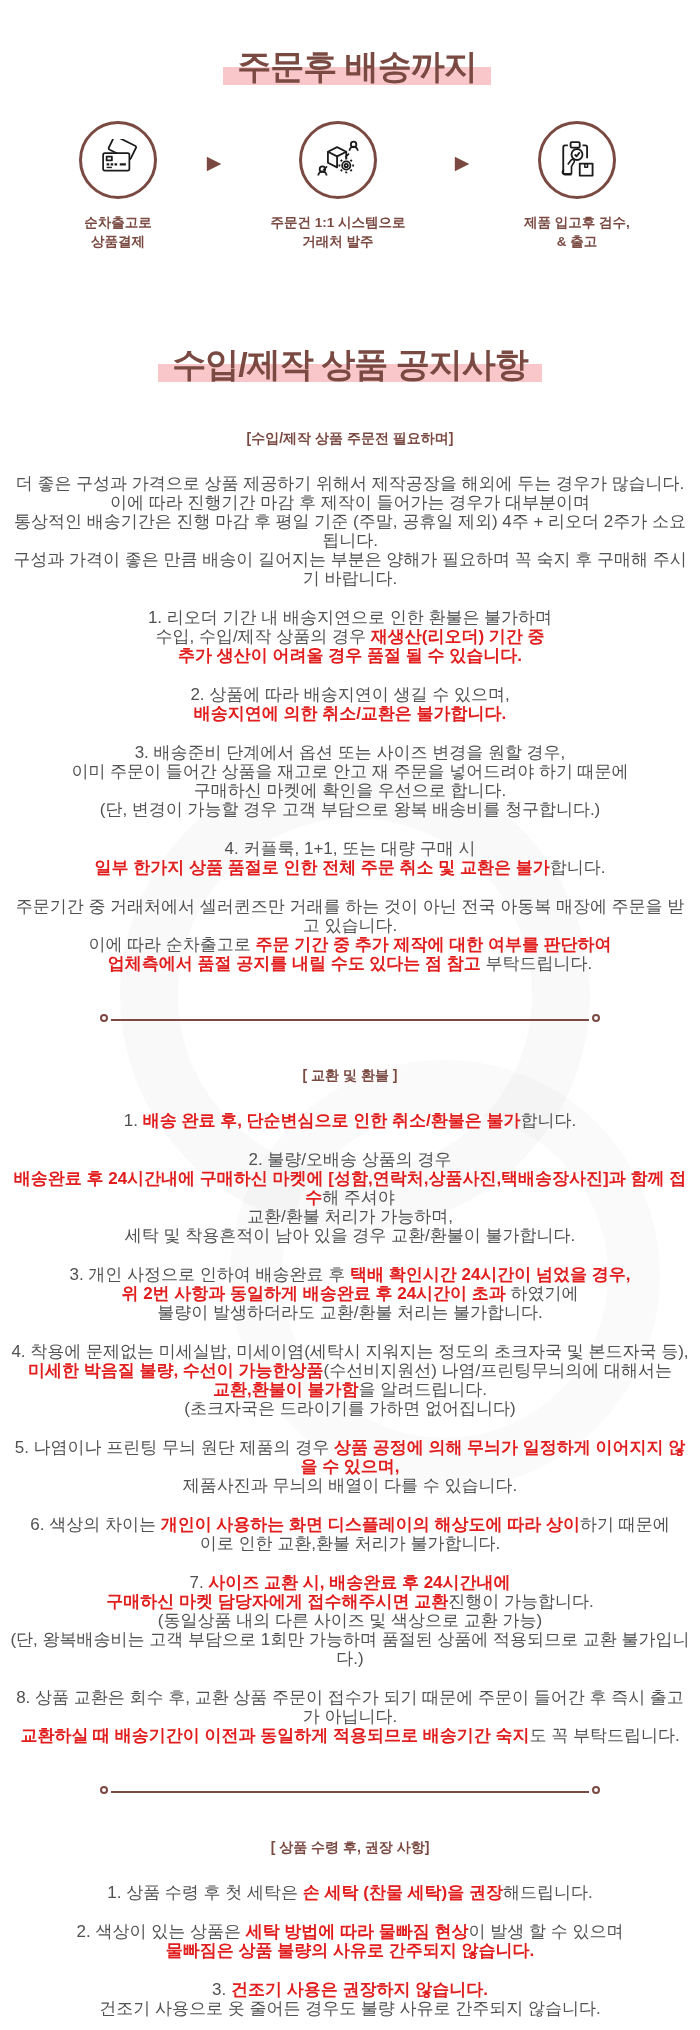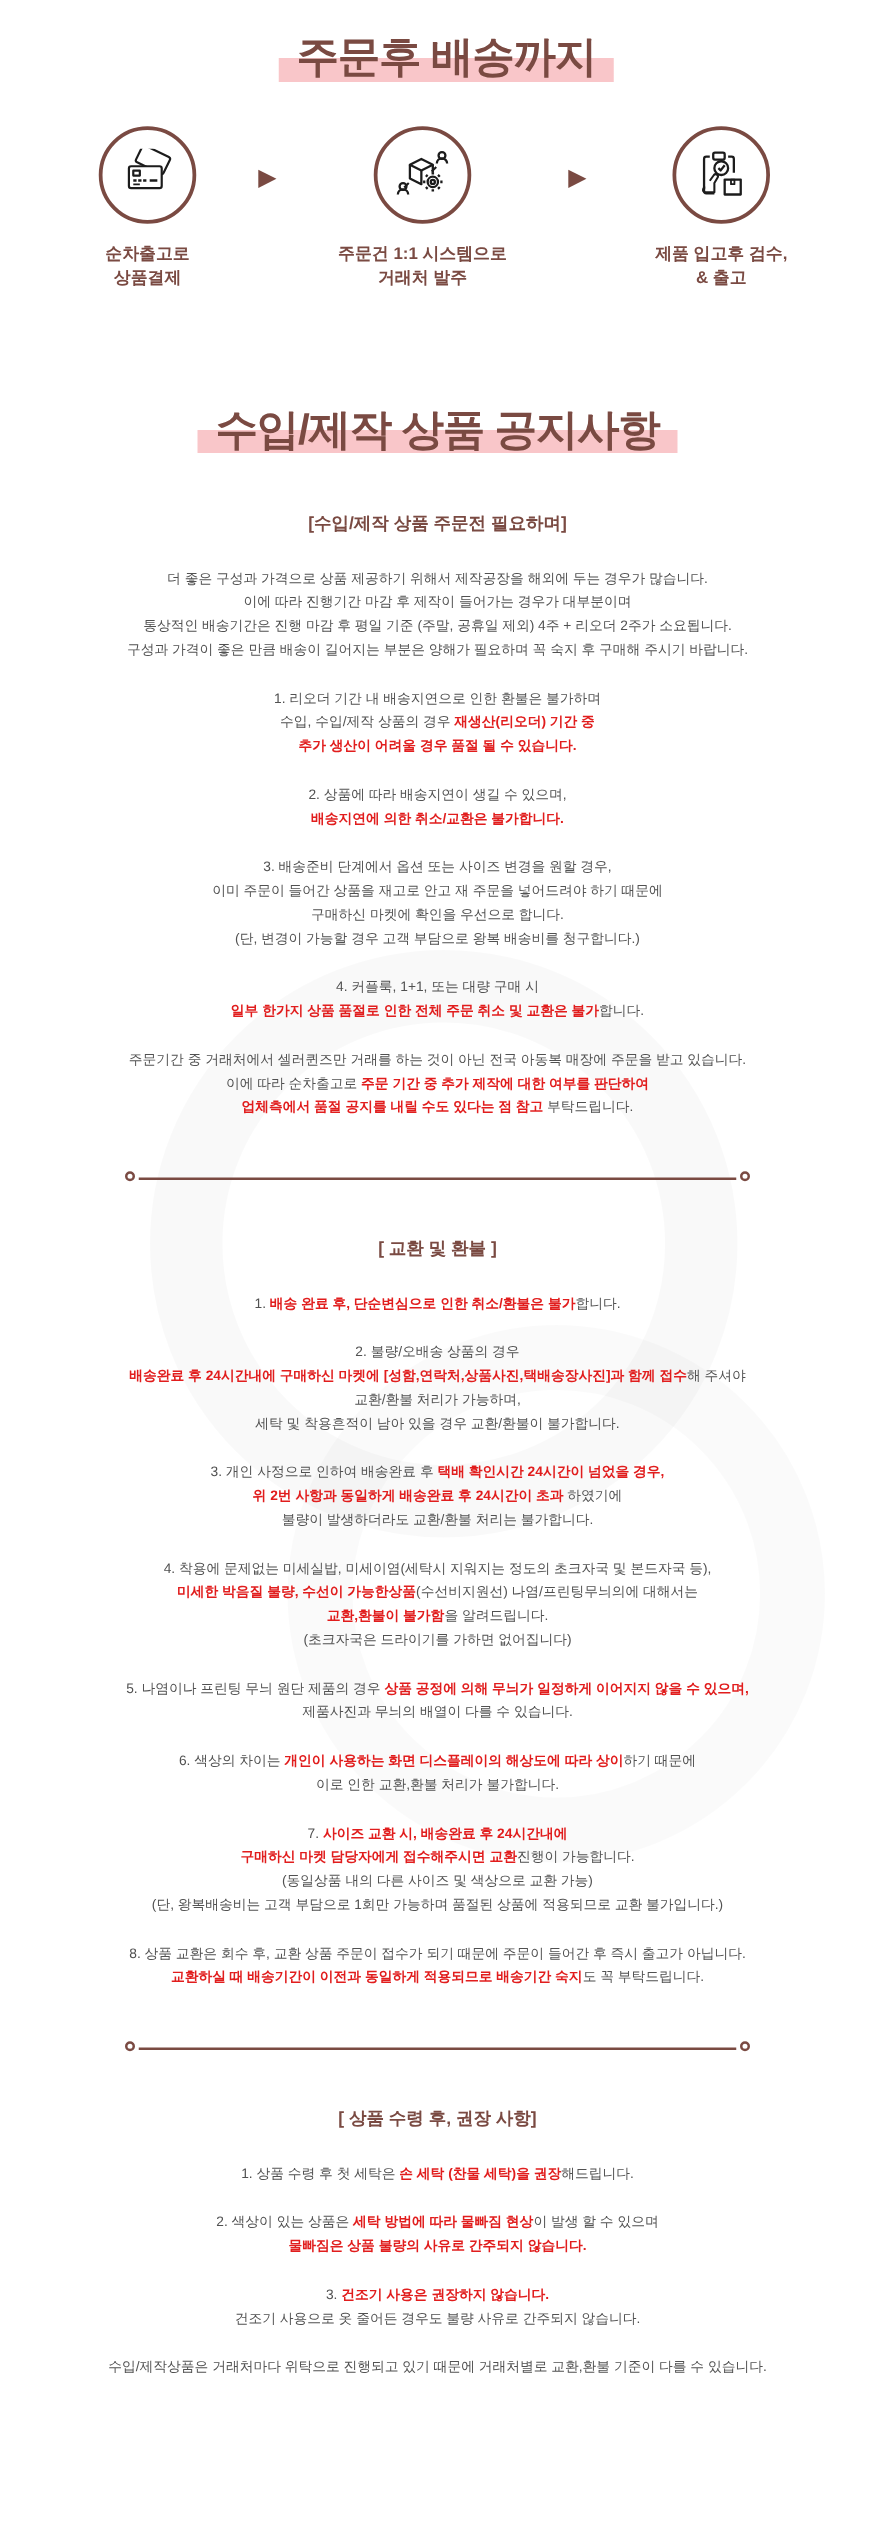--- a/index.html
+++ b/index.html
@@ -18,36 +18,36 @@
   .wm{position:absolute;border-radius:50%;pointer-events:none;}
   .wm1{left:120px;top:760px;width:470px;height:470px;border:58px solid rgba(0,0,0,0.022);}
   .wm2{left:230px;top:1060px;width:430px;height:430px;border:52px solid rgba(0,0,0,0.018);}
 
   
   .big-title{text-align:center;position:relative;z-index:1;}
   .hl{display:inline-block;font-size:34px;font-weight:bold;letter-spacing:-1px;color:var(--maroon);
       padding:0 14px;line-height:1.2;
       background:linear-gradient(180deg,rgba(0,0,0,0) 50%,var(--pink) 50%,var(--pink) 96%,rgba(0,0,0,0) 96%);}
 
-  .flow-section{padding-top:26px;position:relative;z-index:1;margin-left:14px;}
+  .flow-section{padding-top:46px;position:relative;z-index:1;margin-left:14px;}
   .steps{display:flex;justify-content:center;align-items:flex-start;margin-top:34px;}
   .step{text-align:center;}
   .step-payment{width:158px;}
   .step-order{width:214px;}
   .step-ship{width:196px;}
   .circle{width:78px;height:78px;border:3.5px solid var(--maroon);border-radius:50%;
           margin:0 auto;display:flex;align-items:center;justify-content:center;background:#fff;}
   .flow-arrow{width:34px;color:var(--maroon);font-size:19px;margin-top:30px;text-align:center;flex:none;}
   .step-label{margin-top:15px;color:var(--maroon);font-weight:bold;font-size:13.5px;line-height:1.4;}
 
   .notice-section{margin-top:92px;position:relative;z-index:1;}
   .notice-body{width:684px;margin:0 auto;text-align:center;}
 
   .sec-heading{font-size:14px;font-weight:bold;color:var(--maroon);margin:46px 0 26px;text-align:center;}
-  .block{font-size:11px;line-height:19px;margin:0 0 20px;color:var(--txt);text-align:center;}
+  .block{font-size:17px;line-height:19px;margin:0 0 20px;color:var(--txt);text-align:center;}
   .block .red{color:var(--red);font-weight:bold;}
   .block .txt{color:var(--txt);}
 
   .divider{position:relative;width:478px;height:0;border-top:2.5px solid var(--maroon);margin:46px auto 40px;}
   .divider .dot{position:absolute;top:-7px;width:8px;height:8px;border:2.5px solid var(--maroon);
                 border-radius:50%;background:#fff;}
   .divider .dl{left:-11px;}
   .divider .dr{right:-11px;}
 </style>
 </head>

